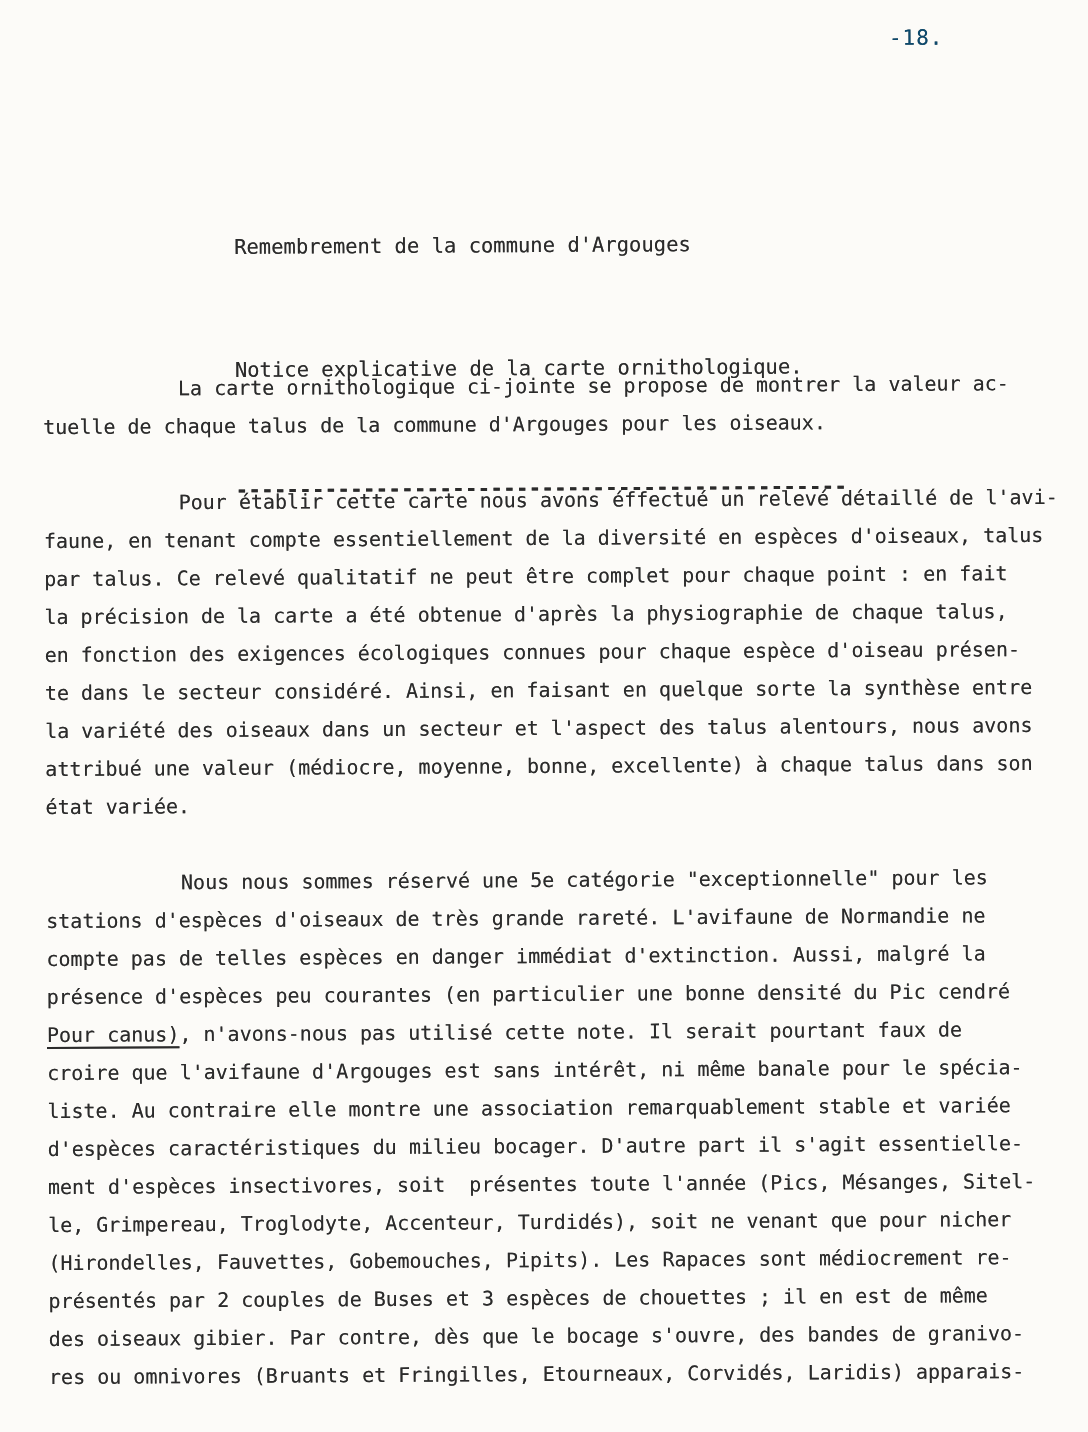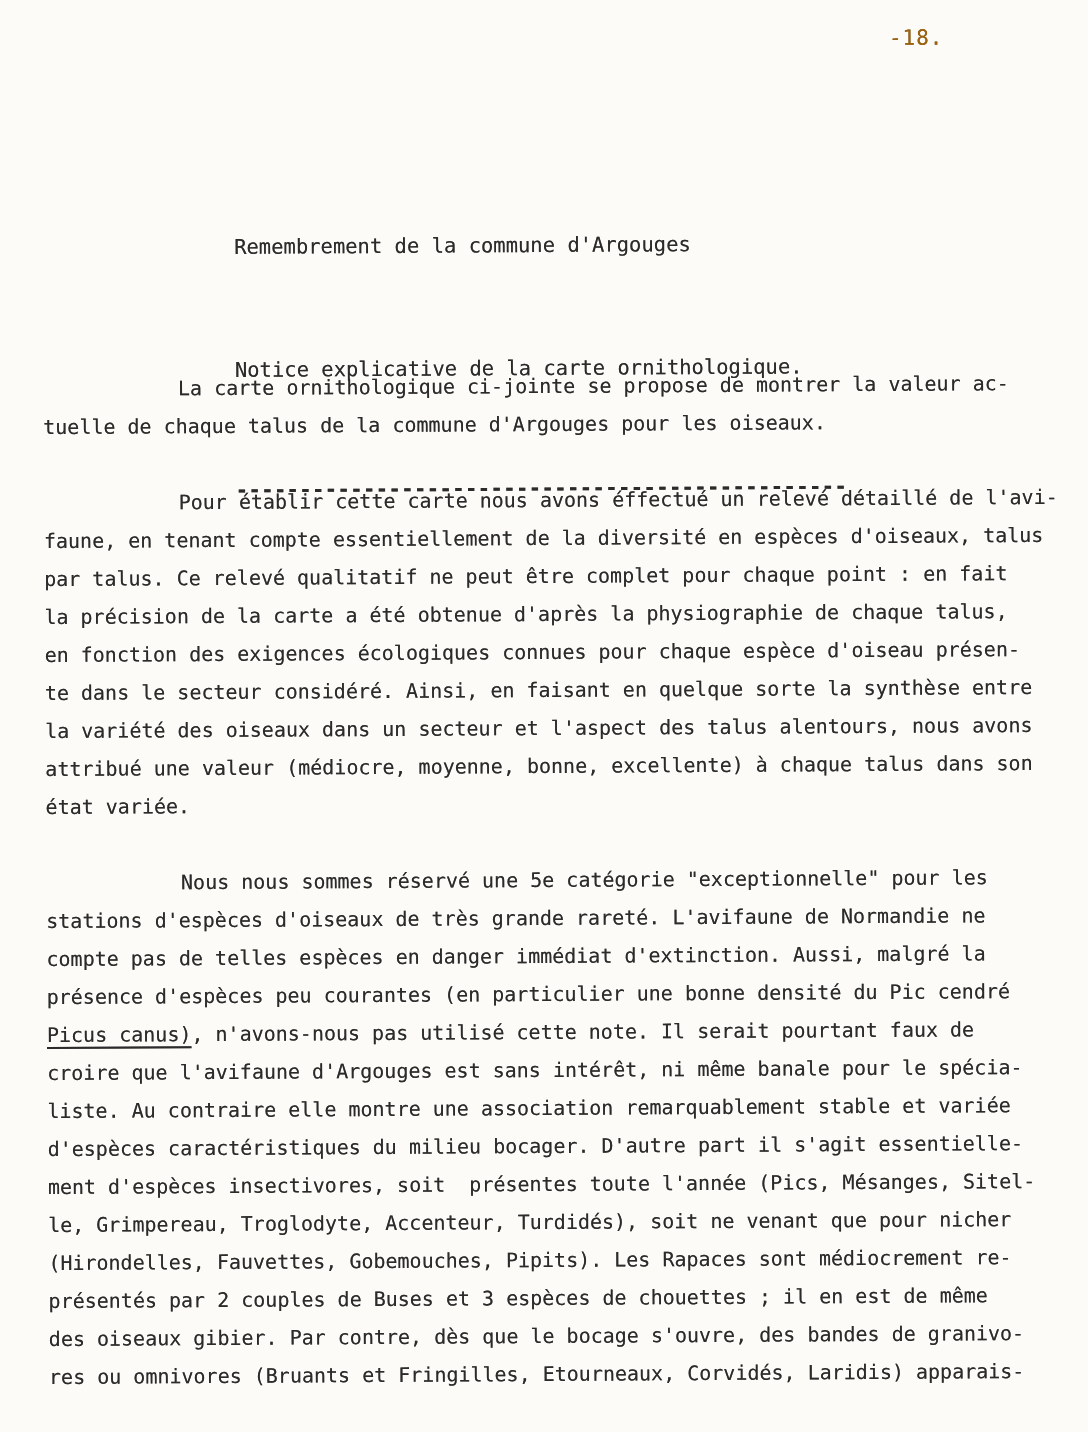--- a/index.html
+++ b/index.html
@@ -81,21 +81,21 @@
     text-underline-offset: 5px;
     text-decoration-thickness: 1.5px;
   }
 </style>
 </head>
 <body>
 
 <div class="scan-page" style="background: rgb(252, 251, 248);">
   <div class="scan-rotate">
 
-    <div class="page-number ink" style="color: #a16207;">-18.</div>
+    <div class="page-number ink" style="color: #0c4a6e;">-18.</div>
 
     <div class="doc-header ink" style="color: rgb(43, 43, 43);">
       <div>Remembrement de la commune d'Argouges</div>
       <div>Notice explicative de la carte ornithologique.</div>
       <div class="divider">------------------------------------------------</div>
     </div>
 
     <div class="doc-body ink" style="color: rgb(43, 43, 43);">
         <div class="paragraph">
           <div class="line indent"><span>La carte ornithologique ci-jointe se propose de montrer la valeur ac-</span></div>
@@ -110,21 +110,21 @@
           <div class="line"><span>te dans le secteur considéré. Ainsi, en faisant en quelque sorte la synthèse entre</span></div>
           <div class="line"><span>la variété des oiseaux dans un secteur et l'aspect des talus alentours, nous avons</span></div>
           <div class="line"><span>attribué une valeur (médiocre, moyenne, bonne, excellente) à chaque talus dans son</span></div>
           <div class="line"><span>état variée.</span></div>
         </div>
         <div class="paragraph">
           <div class="line indent"><span>Nous nous sommes réservé une 5e catégorie "exceptionnelle" pour les</span></div>
           <div class="line"><span>stations d'espèces d'oiseaux de très grande rareté. L'avifaune de Normandie ne</span></div>
           <div class="line"><span>compte pas de telles espèces en danger immédiat d'extinction. Aussi, malgré la</span></div>
           <div class="line"><span>présence d'espèces peu courantes (en particulier une bonne densité du Pic cendré</span></div>
-          <div class="line"><span class="underline">Picus canus)</span><span>, n'avons-nous pas utilisé cette note. Il serait pourtant faux de</span></div>
+          <div class="line"><span class="underline">Pour canus)</span><span>, n'avons-nous pas utilisé cette note. Il serait pourtant faux de</span></div>
           <div class="line"><span>croire que l'avifaune d'Argouges est sans intérêt, ni même banale pour le spécia-</span></div>
           <div class="line"><span>liste. Au contraire elle montre une association remarquablement stable et variée</span></div>
           <div class="line"><span>d'espèces caractéristiques du milieu bocager. D'autre part il s'agit essentielle-</span></div>
           <div class="line"><span>ment d'espèces insectivores, soit  présentes toute l'année (Pics, Mésanges, Sitel-</span></div>
           <div class="line"><span>le, Grimpereau, Troglodyte, Accenteur, Turdidés), soit ne venant que pour nicher</span></div>
           <div class="line"><span>(Hirondelles, Fauvettes, Gobemouches, Pipits). Les Rapaces sont médiocrement re-</span></div>
           <div class="line"><span>présentés par 2 couples de Buses et 3 espèces de chouettes ; il en est de même</span></div>
           <div class="line"><span>des oiseaux gibier. Par contre, dès que le bocage s'ouvre, des bandes de granivo-</span></div>
           <div class="line"><span>res ou omnivores (Bruants et Fringilles, Etourneaux, Corvidés, Laridis) apparais-</span></div>
         </div>

